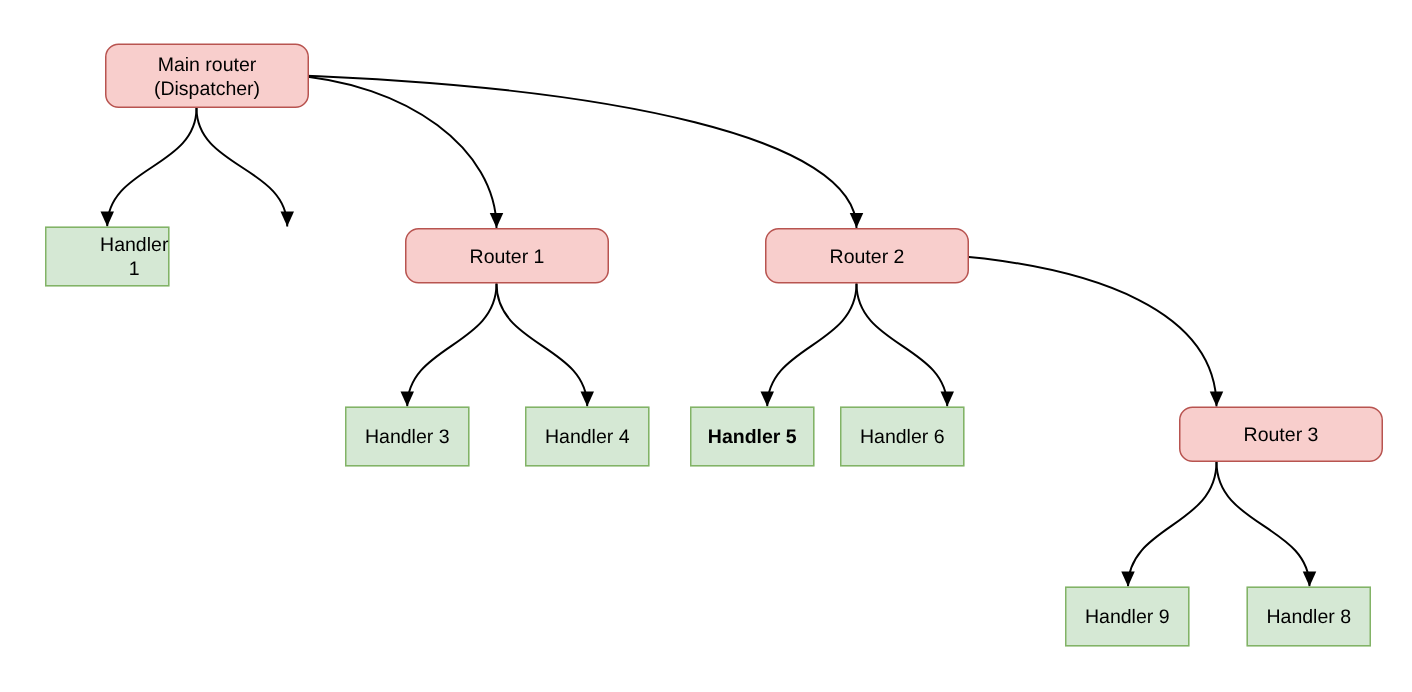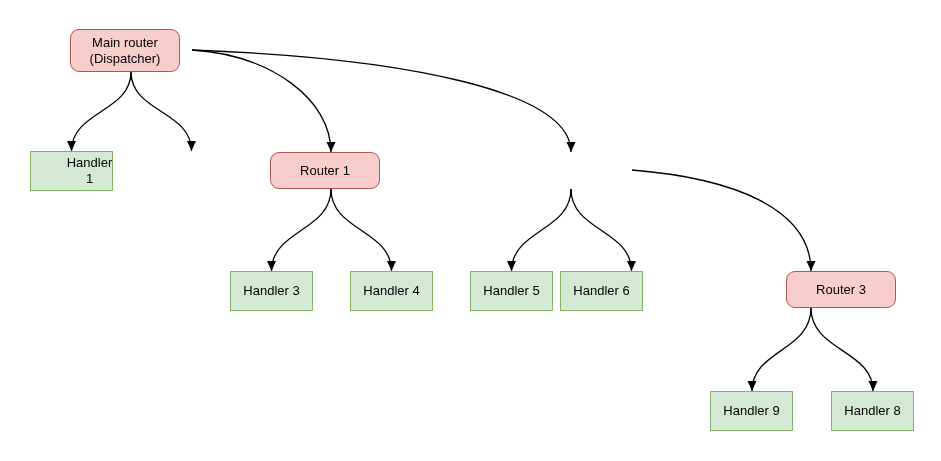--- a/index.html
+++ b/index.html
@@ -31,21 +31,21 @@
     text-align: center;
     font-size: 13px;
     line-height: 16px;
     color: #000000;
     white-space: pre-line;
   }
   .router-node {
     background: #f8cecc;
     border: 1.3px solid #b85450;
     border-radius: 9px;
-    width: 110px;
+    width: 136px;
     height: 37px;
   }
   .router-node.main {
     height: 43px;
   }
   .handler-node {
     background: #d5e8d4;
     border: 1.3px solid #82b366;
     width: 83px;
     height: 40px;
@@ -82,22 +82,23 @@
 
   <div class="node handler-node" style="left:30px; top:151px;padding-left:36px;">Handler 1</div>
 
 
   <div class="node router-node" style="left:270px; top:152px;">Router 1</div>
 
   <div class="node handler-node" style="left:230px; top:271px;">Handler 3</div>
 
   <div class="node handler-node" style="left:350px; top:271px;">Handler 4</div>
 
+  <div class="node router-node" style="left:510px; top:152px;">Router 2</div>
 
-  <div class="node handler-node" style="left:470px; top:271px;">Handler 5</div>
+  <div class="node handler-node" style="left:460px; top:271px;font-weight:bold;">Handler 5</div>
 
   <div class="node handler-node" style="left:560px; top:271px;">Handler 6</div>
 
   <div class="node router-node" style="left:750px; top:271px;margin-left:36px;">Router 3</div>
 
   <div class="node handler-node" style="left:710px; top:391px;">Handler 9</div>
 
   <div class="node handler-node" style="left:831px; top:391px;">Handler 8</div>
 
 </div>

